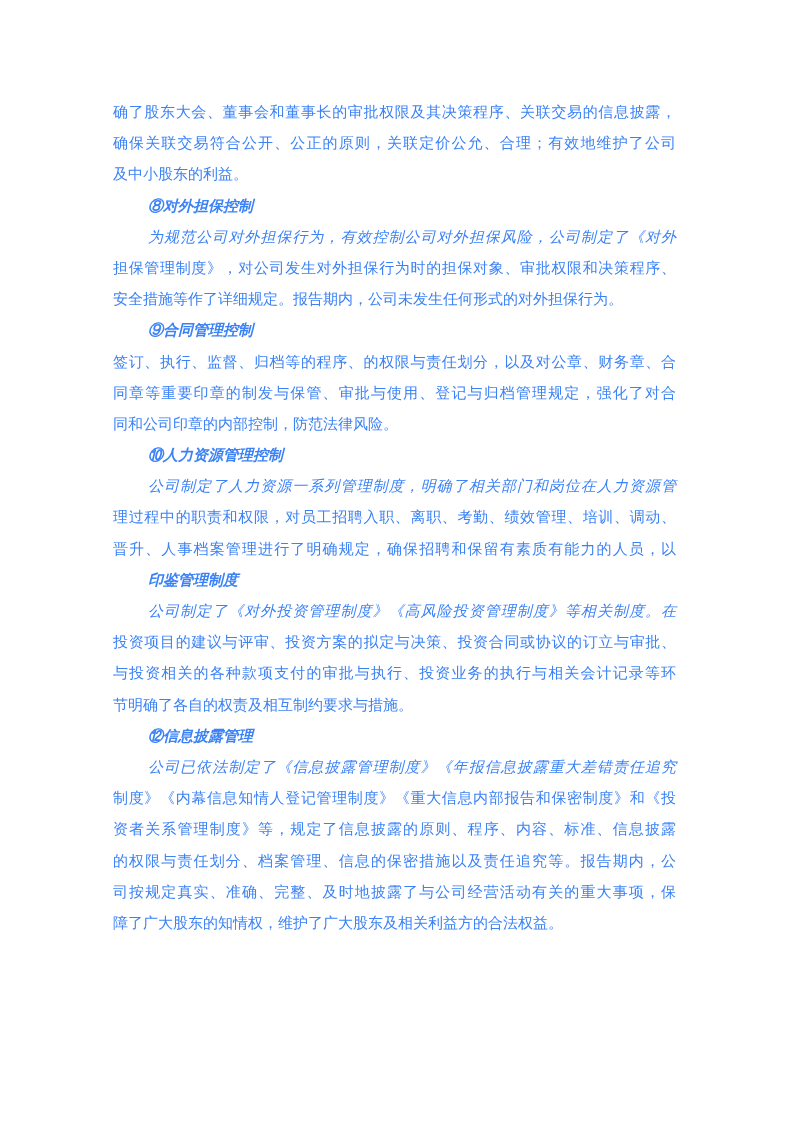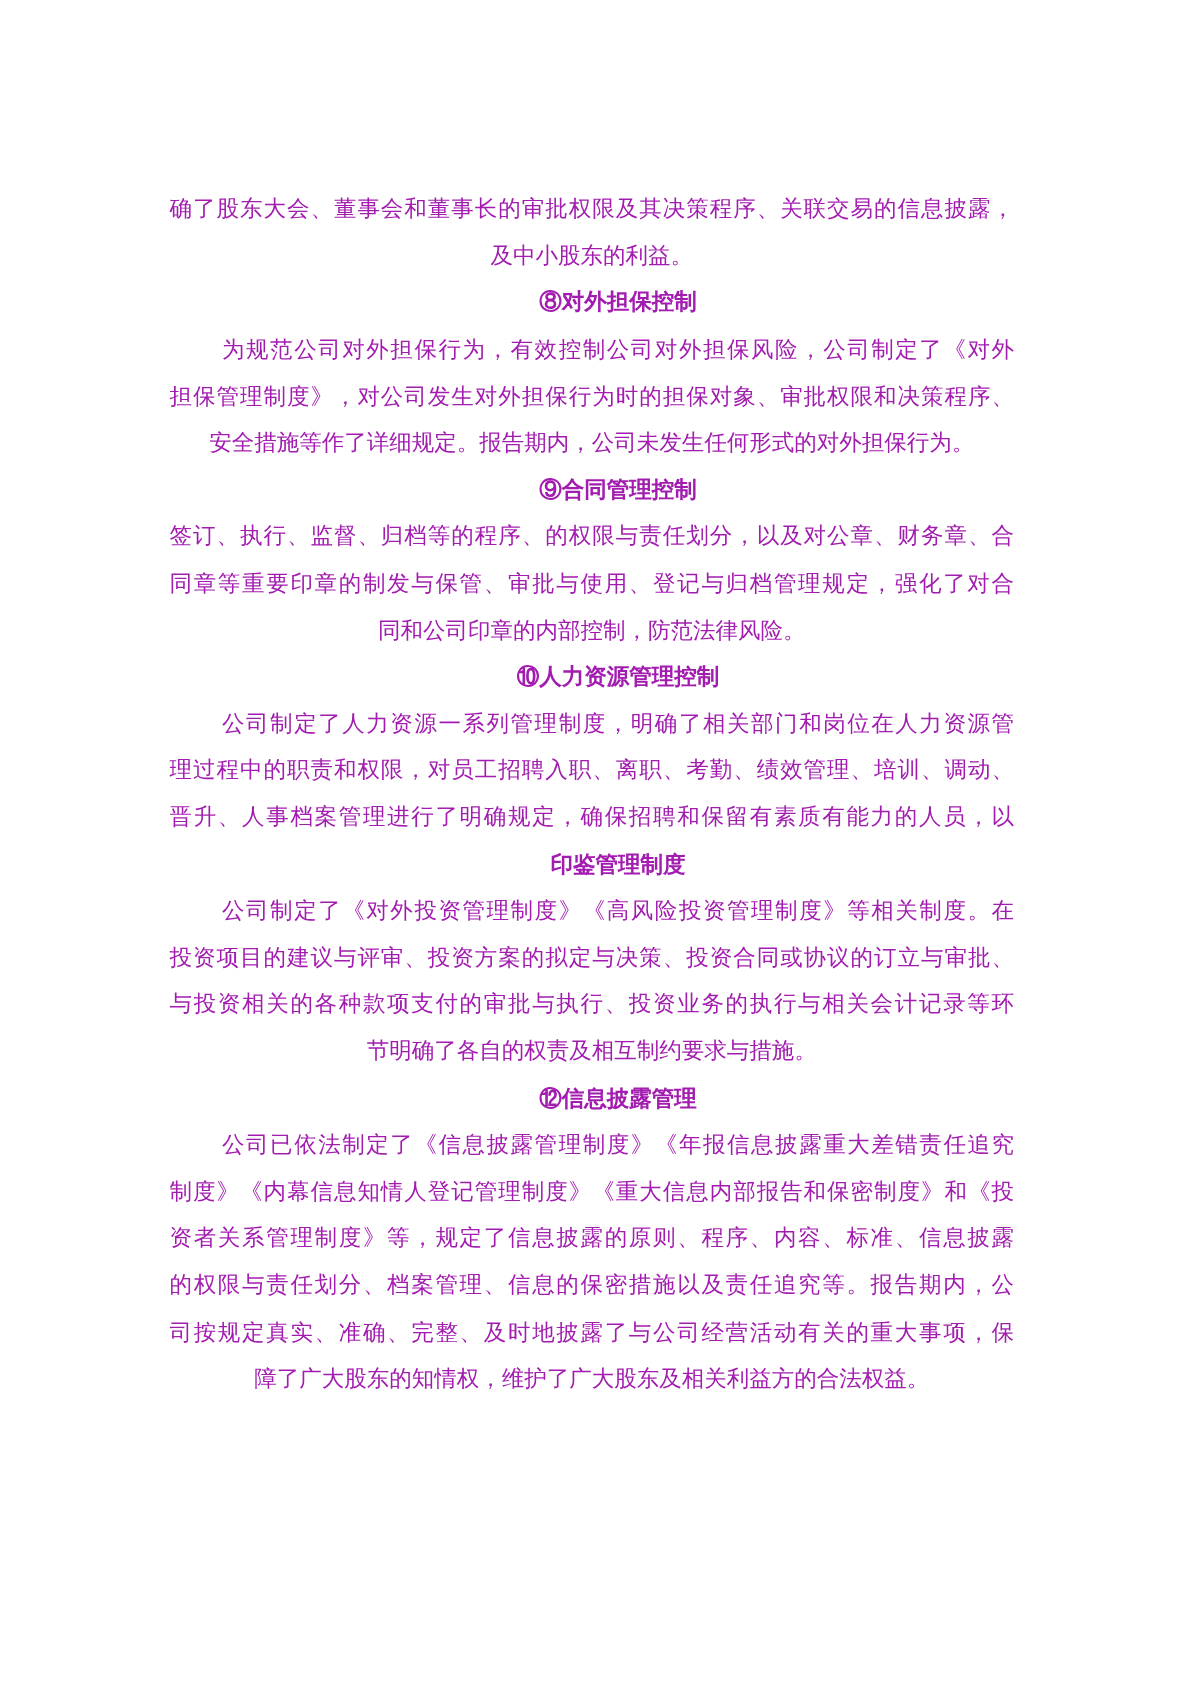--- a/index.html
+++ b/index.html
@@ -22,40 +22,41 @@
     top: 97px;
     width: 563px;
   }
   .line {
     height: 31.2px;
     line-height: 31.2px;
     font-size: 15px;
     letter-spacing: 0;
     white-space: normal;
     overflow: visible;
-    text-align: center;
   }
   .line.justify {
     text-align: justify;
     text-align-last: justify;
     text-justify: inter-character;
   }
   .line.indent {
     padding-left: 35px;
+    font-style: italic;
   }
   .line.heading {
     font-weight: bold;
   }
 </style>
 </head>
 <body>
 
 <div class="page">
-  <div class="text-block" style="color: #a21caf; margin-top: 28px;">
+  <div class="text-block" style="color: #3b82f6;">
       <div class="line body justify">确了股东大会、董事会和董事长的审批权限及其决策程序、关联交易的信息披露，</div>
+      <div class="line body justify">确保关联交易符合公开、公正的原则，关联定价公允、合理；有效地维护了公司</div>
       <div class="line body">及中小股东的利益。</div>
       <div class="line heading indent">⑧对外担保控制</div>
       <div class="line body indent justify">为规范公司对外担保行为，有效控制公司对外担保风险，公司制定了《对外</div>
       <div class="line body justify">担保管理制度》，对公司发生对外担保行为时的担保对象、审批权限和决策程序、</div>
       <div class="line body">安全措施等作了详细规定。报告期内，公司未发生任何形式的对外担保行为。</div>
       <div class="line heading indent">⑨合同管理控制</div>
       <div class="line body justify">签订、执行、监督、归档等的程序、的权限与责任划分，以及对公章、财务章、合</div>
       <div class="line body justify">同章等重要印章的制发与保管、审批与使用、登记与归档管理规定，强化了对合</div>
       <div class="line body">同和公司印章的内部控制，防范法律风险。</div>
       <div class="line heading indent">⑩人力资源管理控制</div>

